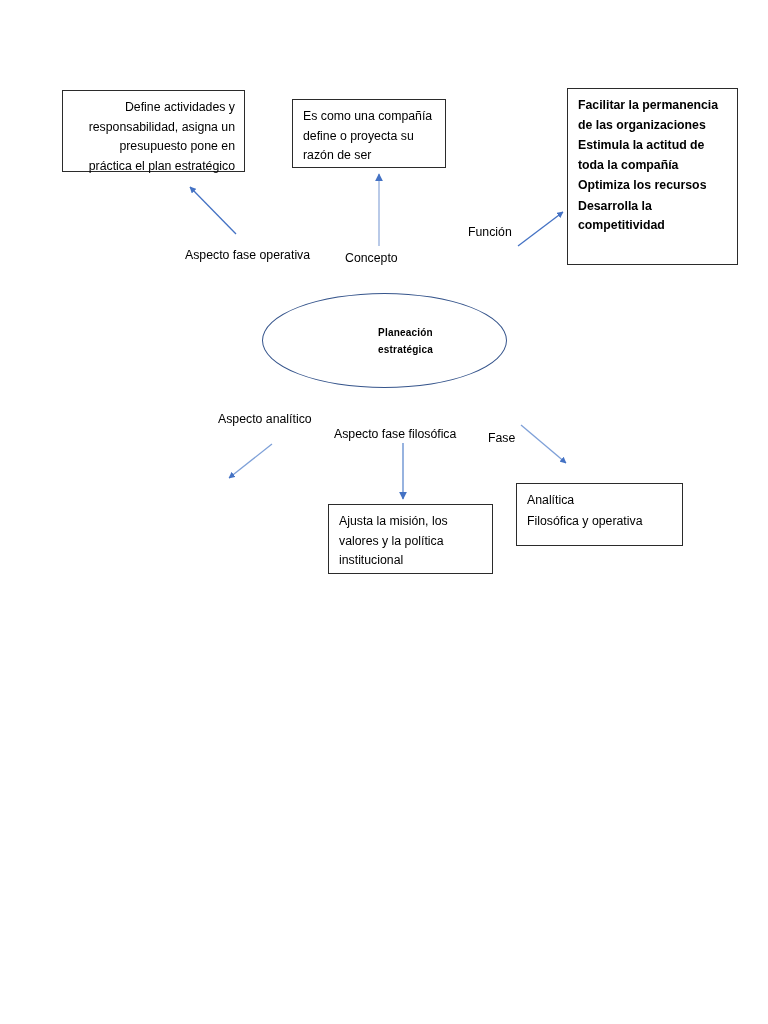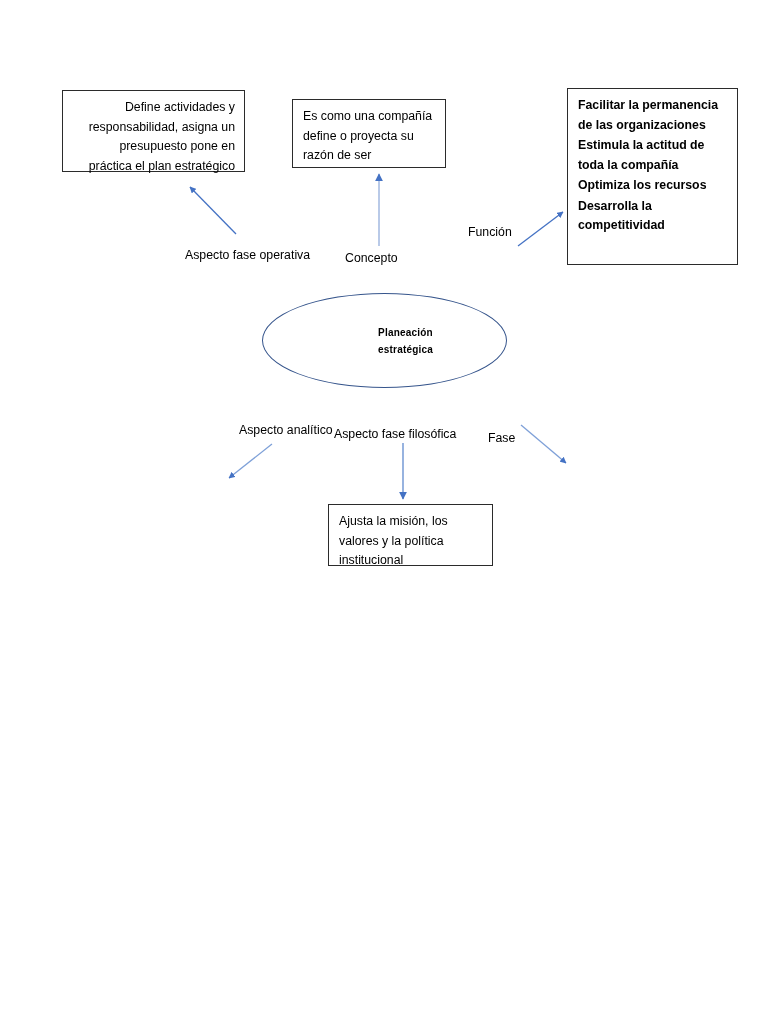--- a/index.html
+++ b/index.html
@@ -112,30 +112,34 @@
   </div>
 
   <div class="center-node" style="left:262px; top:293px; width:245px; height:95px;">
     <div class="center-node-label">
       <span>Planeación</span><br>
       <span>estratégica</span>
     </div>
   </div>
 
 
-  <div class="node-box" style="left:328px; top:504px; width:165px; height:62px;">
+  <div class="node-box" style="left:328px; top:504px; width:165px; height:70px;">
     <p>Ajusta la misión, los valores y la política institucional</p>
   </div>
 
+  <div class="node-box spaced" style="left:516px; top:483px; width:167px; height:63px;">
+    <p>Analítica</p>
+    <p>Filosófica y operativa</p>
+  </div>
 
   <div class="edge-label" style="left:185px; top:248px;">Aspecto fase operativa</div>
 
   <div class="edge-label" style="left:345px; top:251px;">Concepto</div>
 
   <div class="edge-label" style="left:468px; top:225px;">Función</div>
 
-  <div class="edge-label" style="left:218px; top:423px;margin-left:21px;">Aspecto analítico</div>
+  <div class="edge-label" style="left:218px; top:412px;">Aspecto analítico</div>
 
   <div class="edge-label" style="left:334px; top:427px;">Aspecto fase filosófica</div>
 
   <div class="edge-label" style="left:488px; top:399px;margin-top:32px;">Fase</div>
 
 </div>
 
 </body></html>

